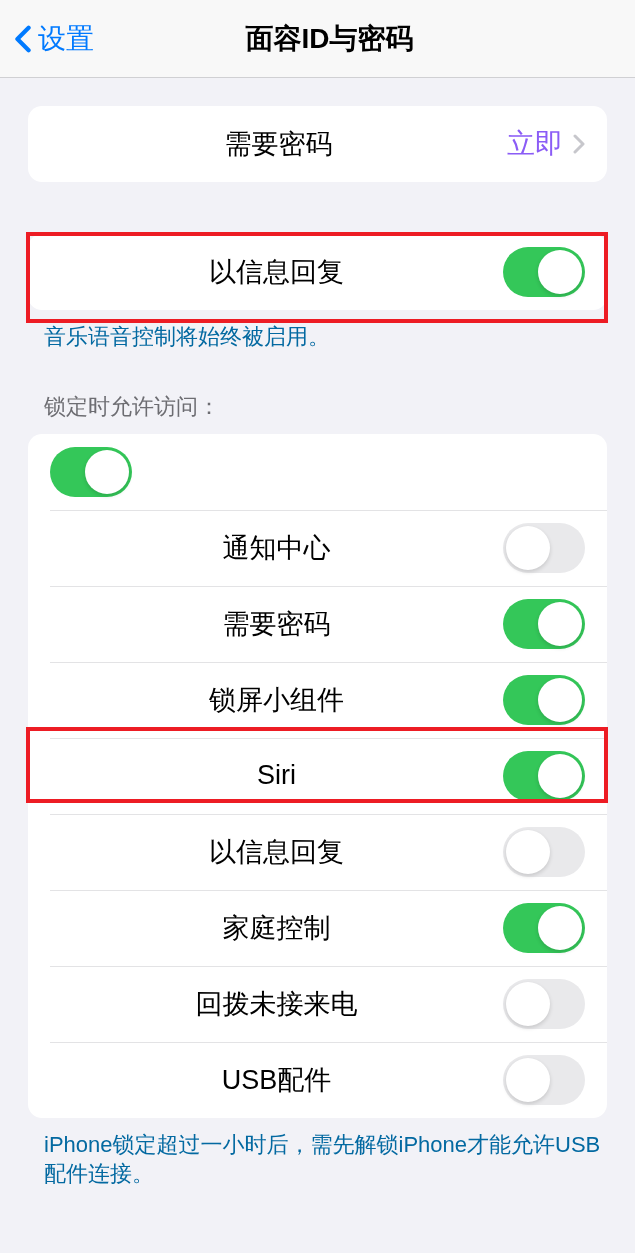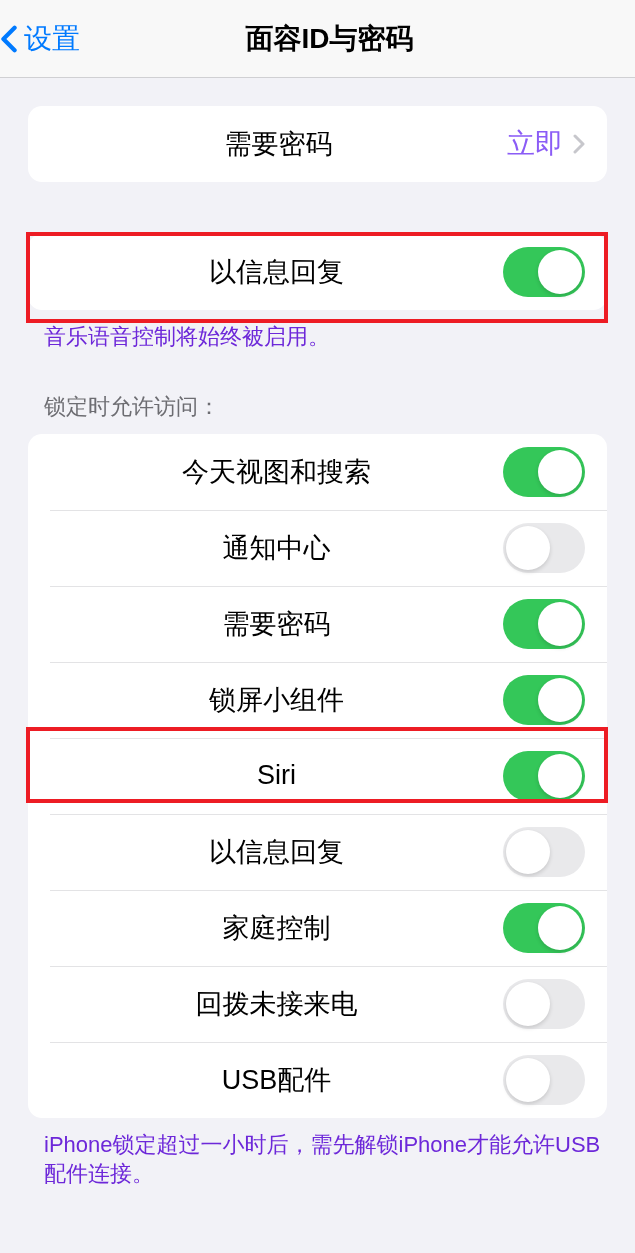--- a/index.html
+++ b/index.html
@@ -20,20 +20,21 @@
       border-bottom: 1px solid #d0d0d3;
       display: flex;
       align-items: center;
       position: relative;
     }
     .back-button {
       display: flex;
       align-items: center;
       color: #007aff;
       font-size: 28px;
+      padding-left: 14px;
       cursor: pointer;
     }
     .back-chevron {
       width: 18px;
       height: 28px;
       margin-right: 6px;
     }
     .header-title {
       position: absolute;
       left: 50%;
@@ -115,21 +116,21 @@
       box-shadow: 0 2px 4px rgba(0,0,0,0.15);
     }
     .toggle-on::after {
       right: 3px;
     }
     .toggle-off::after {
       left: 3px;
     }
     .footer-text {
       font-size: 22px;
-      color: #6d28d9;
+      color: #0369a1;
       padding: 12px 31px 0 44px;
       line-height: 1.35;
     }
     .group-header-text {
       font-size: 22px;
       color: #6d6d72;
       padding: 0 44px 12px 44px;
     }
     .highlight-wrapper {
       position: absolute;
@@ -185,21 +186,20 @@
         <div class="toggle toggle-on"></div>
       </div>
     </div>
     <div class="footer-text">音乐语音控制将始终被启用。</div>
   </div>
 
   <div class="group" style="margin-top:40px;">
     <div class="group-header-text">锁定时允许访问：</div>
     <div class="group-card" id="lock-access-list">
         <div class="row">
-          <div class="row-label">今天视图和搜索</div>
           <div class="toggle toggle-on"></div>
         </div>
         <div class="row">
           <div class="row-label">通知中心</div>
           <div class="toggle toggle-off"></div>
         </div>
         <div class="row">
           <div class="row-label">需要密码</div>
           <div class="toggle toggle-on"></div>
         </div>

